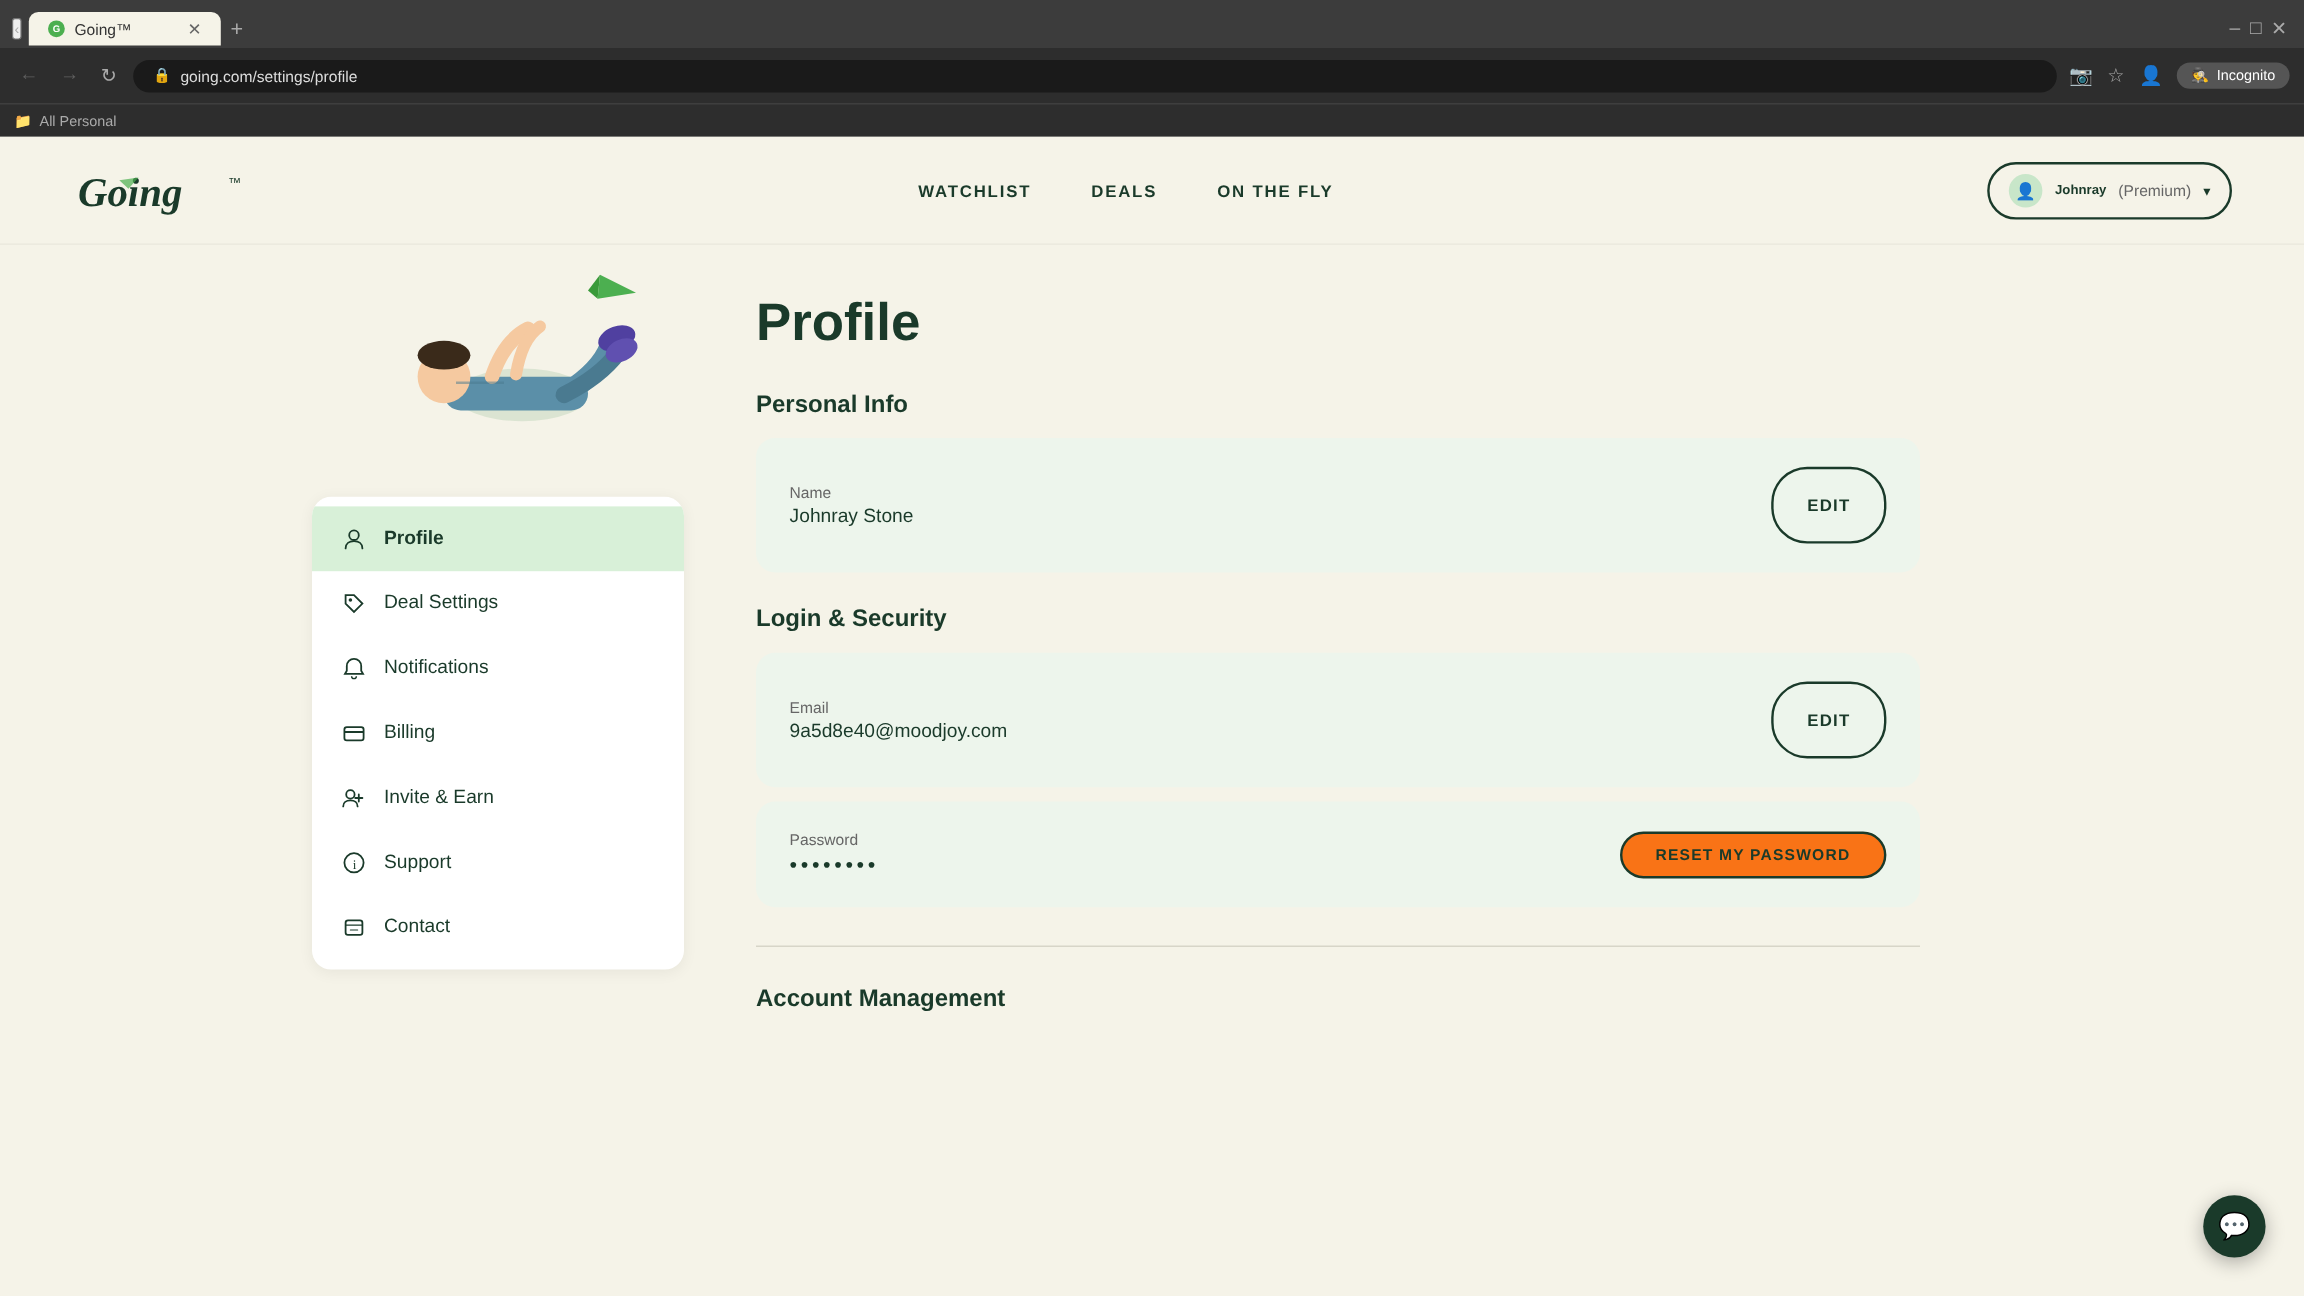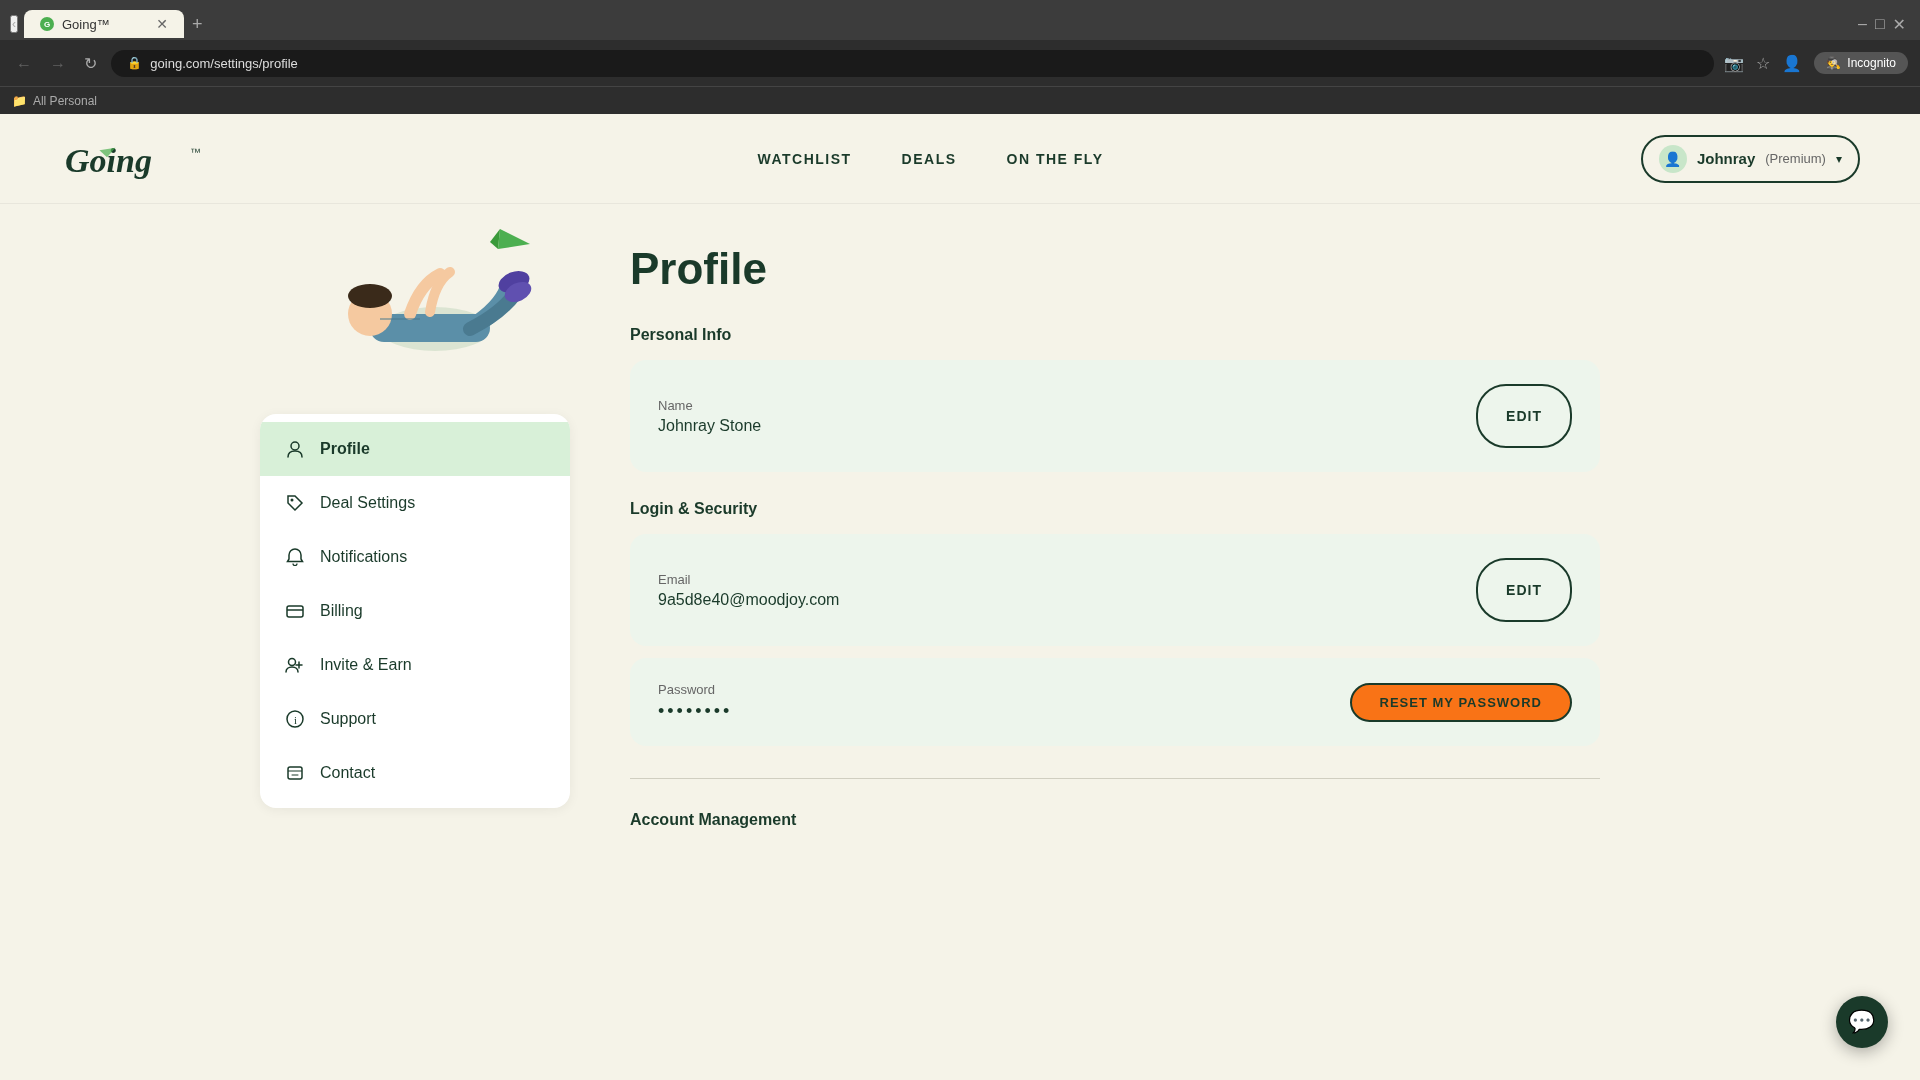--- a/index.html
+++ b/index.html
@@ -171,21 +171,21 @@
     }
     .user-avatar {
       width: 28px;
       height: 28px;
       background: #c8e6c9;
       border-radius: 50%;
       display: flex; align-items: center; justify-content: center;
       font-size: 14px; color: #1a3a2a;
     }
     .user-name {
-      font-size: 15px;
+      font-size: 11px;
       font-weight: 600;
       color: #1a3a2a;
     }
     .user-badge {
       font-size: 13px;
       color: #666;
     }
     .user-chevron {
       color: #1a3a2a;
       font-size: 12px;
@@ -251,21 +251,21 @@
       flex: 1;
       padding: 40px 60px;
     }
     .page-title {
       font-size: 44px;
       font-weight: 700;
       color: #1a3a2a;
       margin-bottom: 32px;
     }
     .section-title {
-      font-size: 16px;
+      font-size: 20px;
       font-weight: 600;
       color: #1a3a2a;
       margin-bottom: 16px;
     }
     .section-divider {
       border: none;
       border-top: 1px solid #d0cec0;
       margin: 32px 0;
     }
     .info-card {

